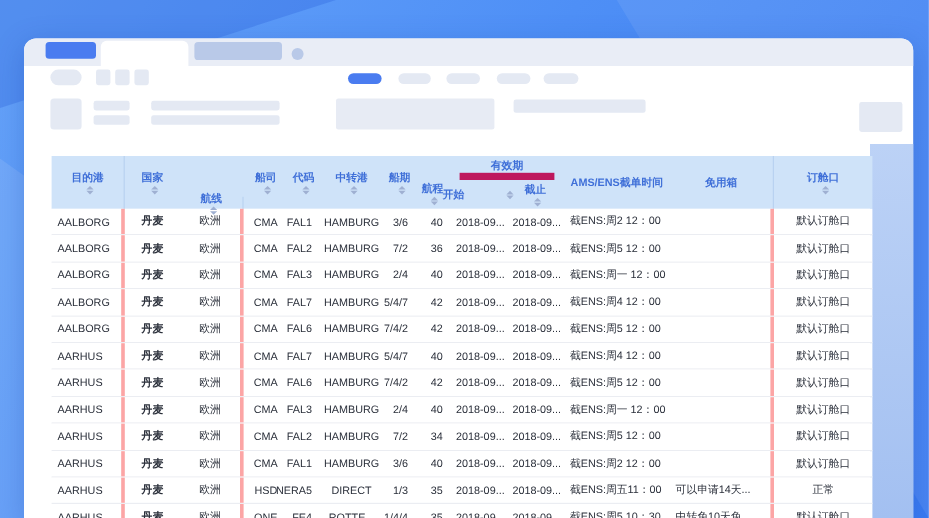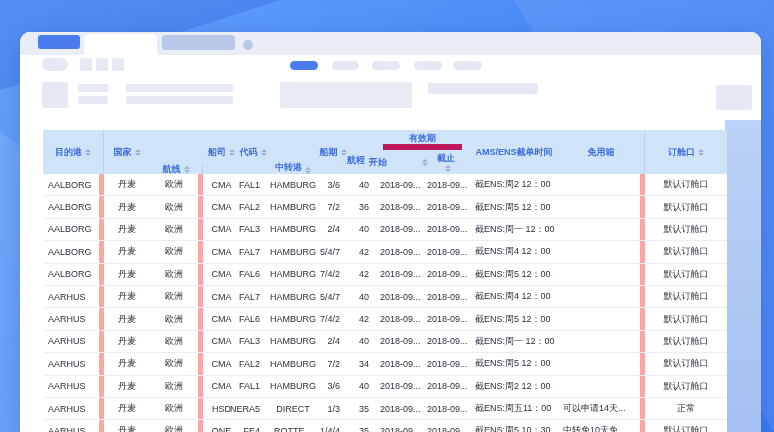--- a/index.html
+++ b/index.html
@@ -32,29 +32,29 @@
     background:linear-gradient(180deg,#bcd2f6,#a3c0f1);}
 
   
   .table{position:absolute;left:23px;top:98px;width:684px;font-size:9px;color:#2a2f3a;}
   .thead{display:grid;grid-template-columns:var(--cols);grid-template-rows:20px 24px;
     background:#cfe3f9;color:#3f6fd8;}
   .tbody .tr{display:grid;grid-template-columns:var(--cols);height:21.4px;
     border-bottom:1px solid #ebedf2;background:#fff;}
   .th,.td{display:flex;align-items:center;justify-content:center;white-space:nowrap;overflow:visible;}
   .th{font-weight:bold;}
-  .th.span2{grid-row:1/3;}
+  .th.span2{grid-row:1/3;flex-direction:column;}
   .th.sub{grid-row:2;}
   .group-label{grid-row:1;display:flex;align-items:center;justify-content:center;
     font-weight:bold;border-bottom:6px solid #be185d;margin:0 8px;padding-top:3px;}
   .al{justify-content:flex-start;padding-left:5px;}
   .ar{justify-content:flex-end;padding-right:6px;}
   .ac{justify-content:center;}
-  .td.c1{font-weight:normal;}
-  .divR{border-right:5px solid #fca5a5;}
+  .td.c1{font-weight:bold;}
+  .divR{border-right:3px solid #fca5a5;}
   .thead .divR{border-right:1px solid #b9d2f1;}
   .sort{display:inline-flex;flex-direction:column;gap:1px;margin-left:3px;}
   .sort i{display:block;width:0;height:0;border-left:3px solid transparent;border-right:3px solid transparent;}
   .sort .up{border-bottom:3px solid #9fb0d2;}
   .sort .dn{border-top:3px solid #9fb0d2;}
   :root{--cols:61px 46px 53px 37px 26px 54px 26px 29px 47px 48px 88px 87px 82px;}
 </style>
 </head>
 <body>
 
@@ -122,21 +122,21 @@
             <i class="dn"></i>
           </span>
         </div>
         <div class="th span2" style="grid-column: 5;">
           <span>代码</span>
           <span class="sort">
             <i class="up"></i>
             <i class="dn"></i>
           </span>
         </div>
-        <div class="th span2" style="grid-column: 6; align-items: flex-end;">
+        <div class="th span2" style="grid-column: 6;">
           <span>中转港</span>
           <span class="sort">
             <i class="up"></i>
             <i class="dn"></i>
           </span>
         </div>
         <div class="th span2" style="grid-column: 7;">
           <span>船期</span>
           <span class="sort">
             <i class="up"></i>

